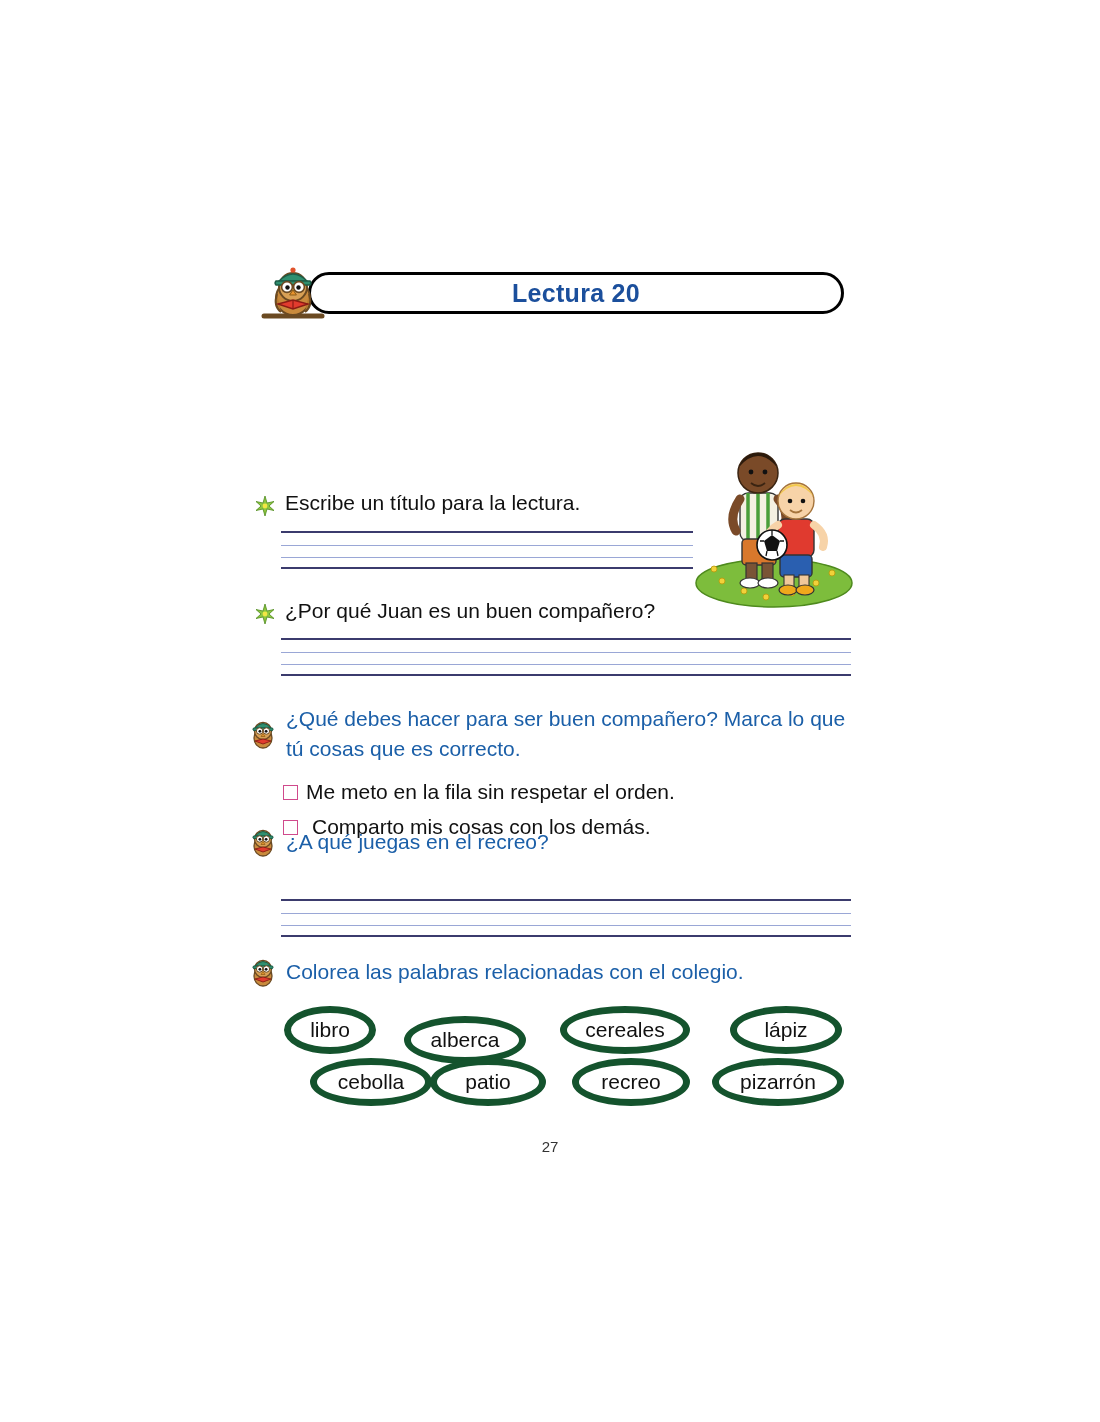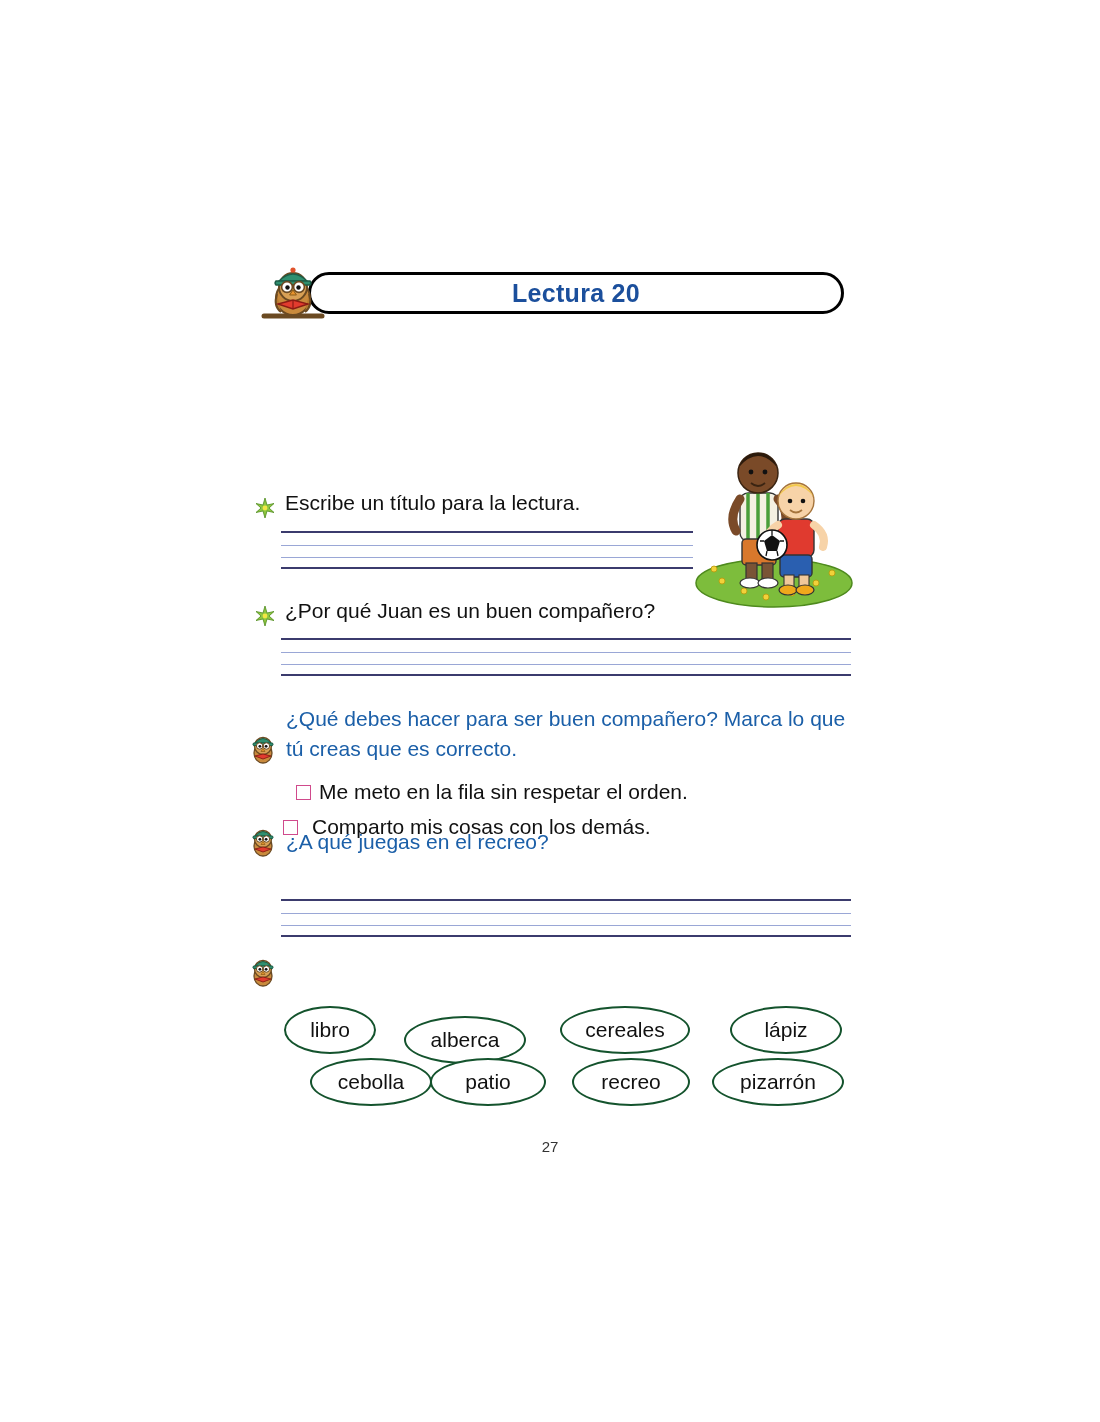--- a/index.html
+++ b/index.html
@@ -78,21 +78,21 @@
     left: 692px;
     top: 415px;
     width: 165px;
     height: 195px;
   }
 
   
   .qrow {
     position: absolute;
     display: flex;
-    align-items: flex-end;
+    align-items: center;
     gap: 10px;
   }
   .q-text {
     font-size: 21px;
     color: #111111;
     line-height: 30px;
   }
   .q-text.blue {
     color: #1b5fa8;
   }
@@ -153,21 +153,21 @@
   
   .words-area {
     position: absolute;
     left: 272px;
     top: 1002px;
     width: 590px;
     height: 120px;
   }
   .ellipse {
     position: absolute;
-    border: 2px solid #14532d;
+    border: 7px solid #14532d;
     border-radius: 50%;
     box-sizing: border-box;
     display: flex;
     align-items: center;
     justify-content: center;
     font-size: 21px;
     color: #111111;
     background: #ffffff;
     height: 48px;
   }
@@ -315,24 +315,24 @@
         <path d="M5 9 q8 -9 16 0 z" fill="#2f8f6f" stroke="#1d5c47" stroke-width="1"></path>
         <path d="M3.5 9 h19 a2 2 0 0 1 0 2.6 h-19 a2 2 0 0 1 0 -2.6 z" fill="#2f8f6f" stroke="#1d5c47" stroke-width="1"></path>
         <circle cx="9.6" cy="12" r="3.2" fill="#ffffff" stroke="#6b4a22" stroke-width="1"></circle>
         <circle cx="16.4" cy="12" r="3.2" fill="#ffffff" stroke="#6b4a22" stroke-width="1"></circle>
         <circle cx="9.9" cy="12.3" r="1.4" fill="#111"></circle>
         <circle cx="16.1" cy="12.3" r="1.4" fill="#111"></circle>
         <path d="M13 14.5 l-2 3 h4 z" fill="#e8932c" stroke="#8a5a16" stroke-width="0.7"></path>
         <path d="M5 22 l8 -2 l8 2 l-8 3 z" fill="#e23b2e" stroke="#8a1c14" stroke-width="0.9"></path>
       </svg>
     </span>
-    <span class="q-text blue" style="width:560px;">¿Qué debes hacer para ser buen compañero? Marca lo que tú creas que es correcto.</span>
-  </div>
-
-  <div class="opt-row" style="left:296px; top:780px;gap:8px;">
+    <span class="q-text blue" style="width:560px;">¿Qué debes hacer para ser buen compañero? Marca lo que tú cosas que es correcto.</span>
+  </div>
+
+  <div class="opt-row" style="left:283px; top:780px;gap:8px;">
     <span class="checkbox"></span>
     <span class="opt-text">Me meto en la fila sin respetar el orden.</span>
   </div>
 
   <div class="opt-row" style="left:283px; top:815px;">
     <span class="checkbox"></span>
     <span class="opt-text">Comparto mis cosas con los demás.</span>
   </div>
 
   <div class="qrow" style="left:250px; top:827px; width:600px;">
@@ -366,20 +366,21 @@
         <path d="M5 9 q8 -9 16 0 z" fill="#2f8f6f" stroke="#1d5c47" stroke-width="1"></path>
         <path d="M3.5 9 h19 a2 2 0 0 1 0 2.6 h-19 a2 2 0 0 1 0 -2.6 z" fill="#2f8f6f" stroke="#1d5c47" stroke-width="1"></path>
         <circle cx="9.6" cy="12" r="3.2" fill="#ffffff" stroke="#6b4a22" stroke-width="1"></circle>
         <circle cx="16.4" cy="12" r="3.2" fill="#ffffff" stroke="#6b4a22" stroke-width="1"></circle>
         <circle cx="9.9" cy="12.3" r="1.4" fill="#111"></circle>
         <circle cx="16.1" cy="12.3" r="1.4" fill="#111"></circle>
         <path d="M13 14.5 l-2 3 h4 z" fill="#e8932c" stroke="#8a5a16" stroke-width="0.7"></path>
         <path d="M5 22 l8 -2 l8 2 l-8 3 z" fill="#e23b2e" stroke="#8a1c14" stroke-width="0.9"></path>
       </svg>
     </span>
+    <span class="q-text blue">Colorea las palabras relacionadas con el colegio.</span>
   </div>
 
   <div class="words-area">
     <div class="ellipse" style="left:12px;  top:4px;  width:92px;">libro</div>
     <div class="ellipse" style="left:132px; top:14px;  width:122px;">alberca</div>
     <div class="ellipse" style="left:288px; top:4px;  width:130px;">cereales</div>
     <div class="ellipse" style="left:458px; top:4px;  width:112px;">lápiz</div>
 
     <div class="ellipse" style="left:38px;  top:56px; width:122px;">cebolla</div>
     <div class="ellipse" style="left:158px; top:56px; width:116px;">patio</div>

